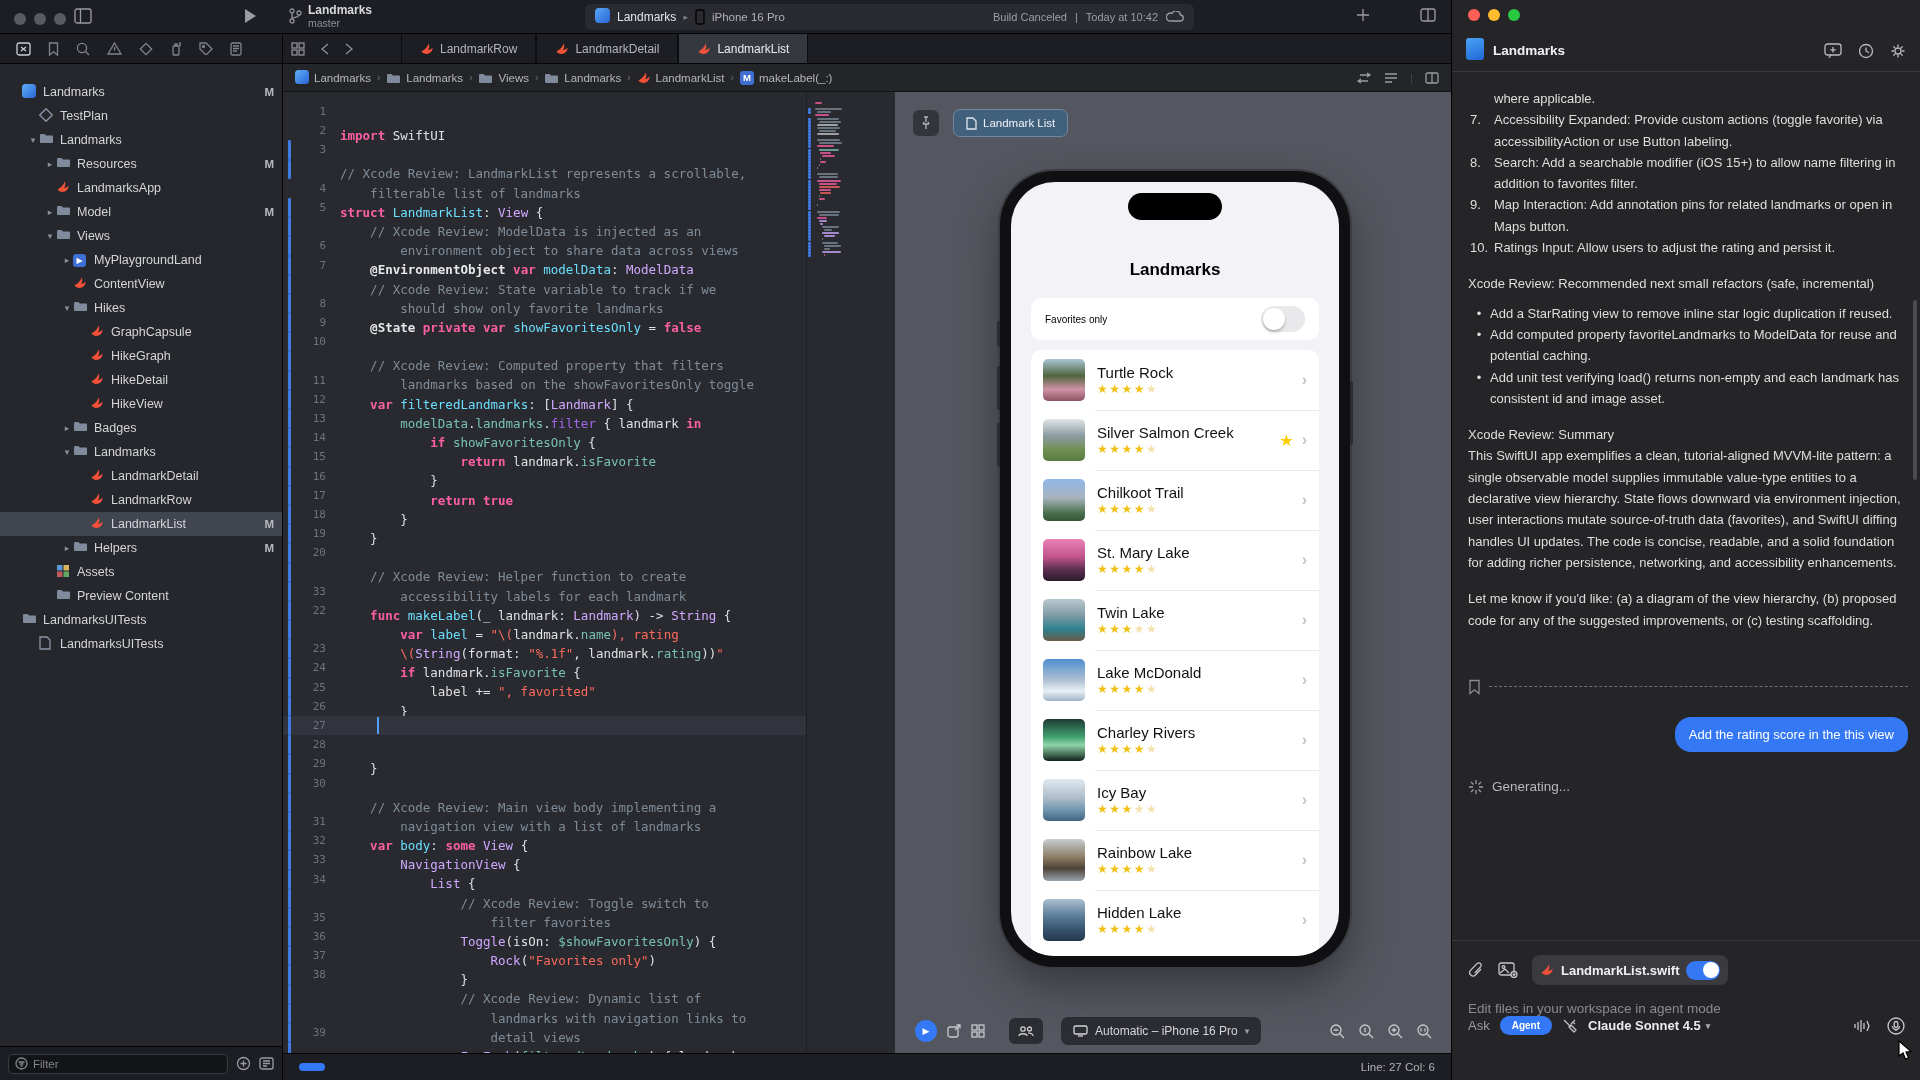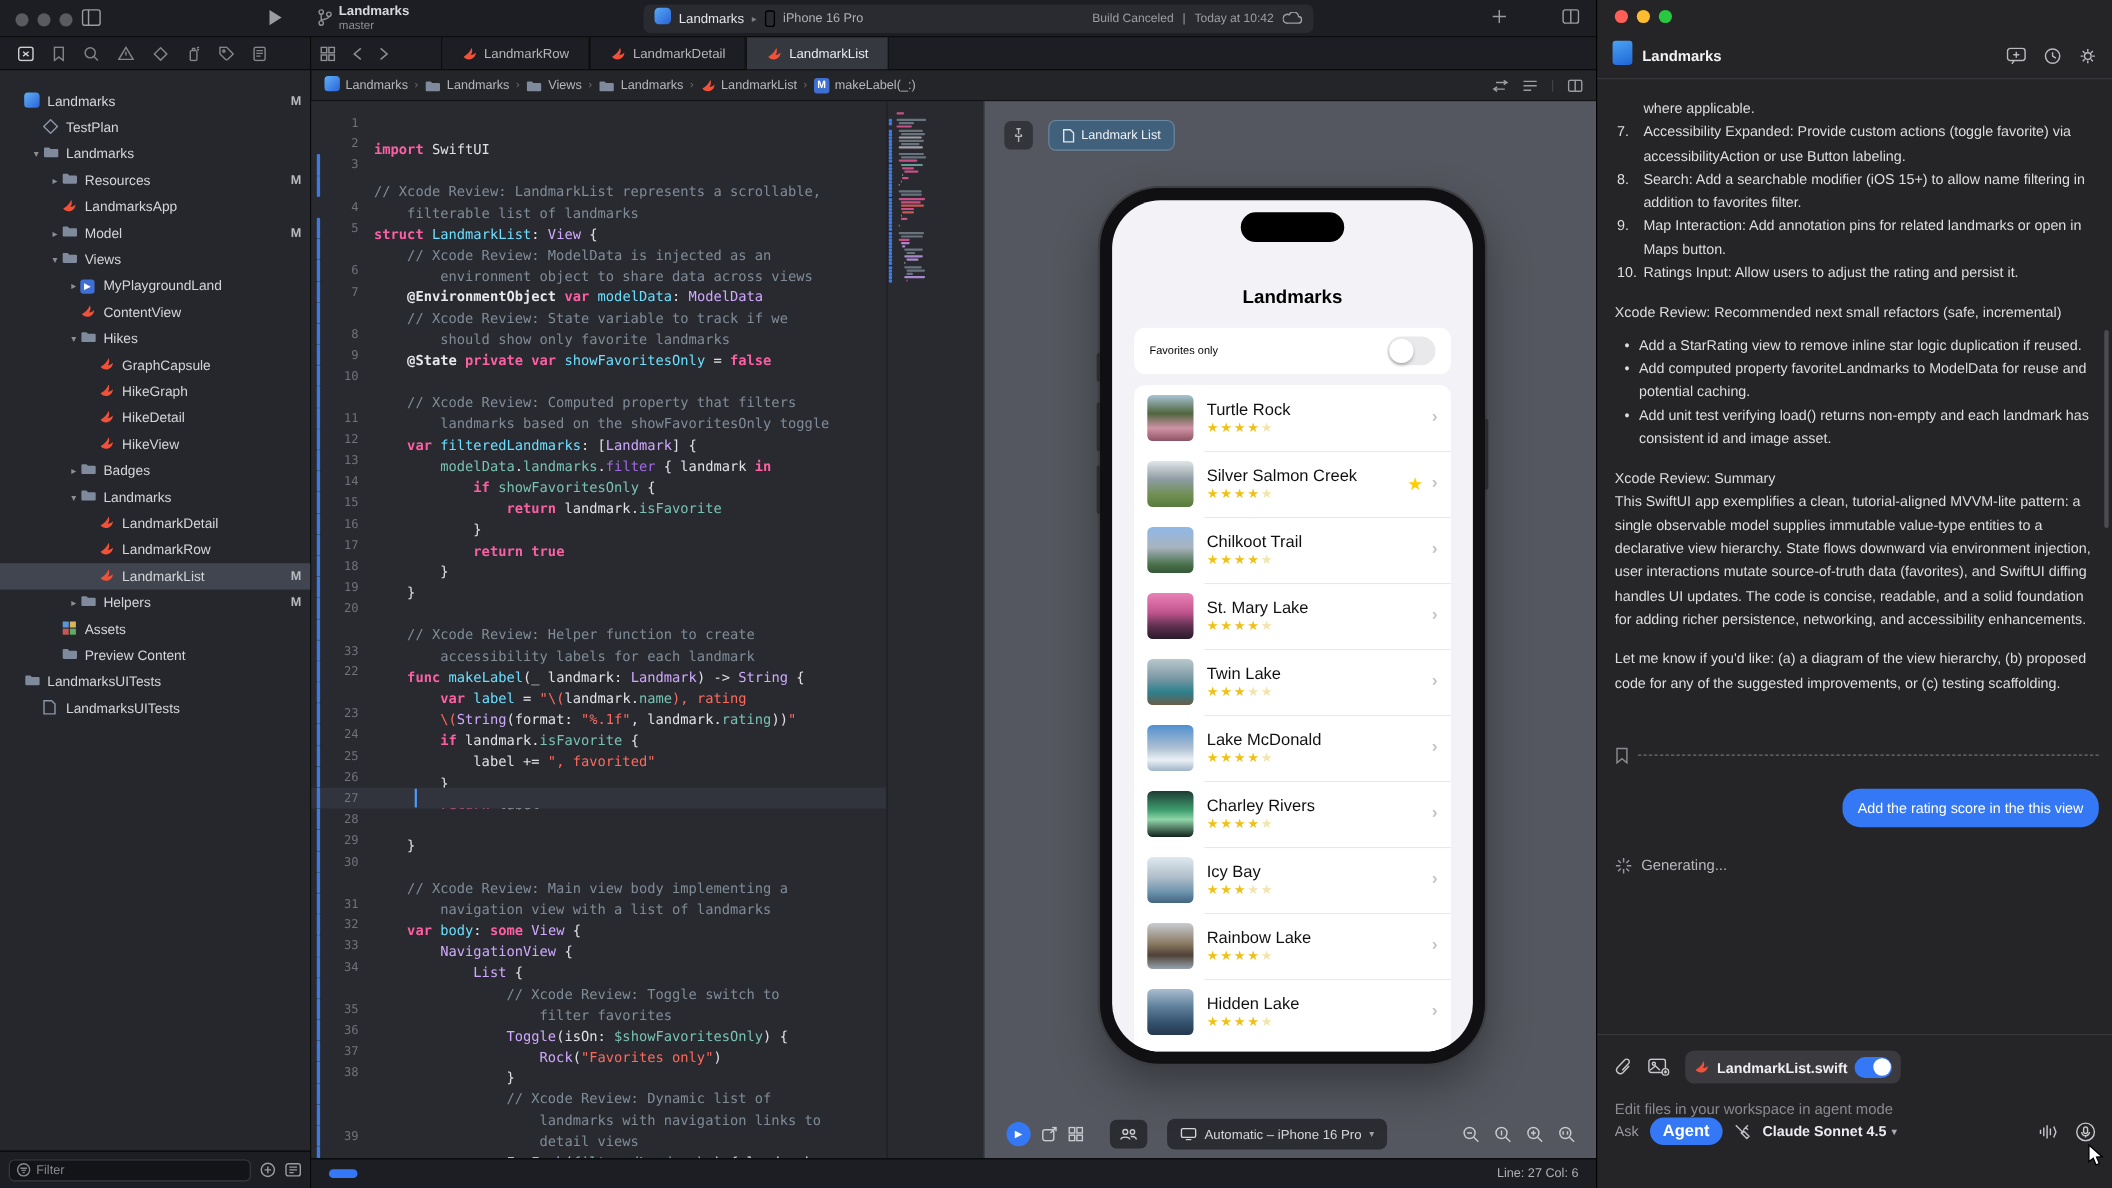--- a/index.html
+++ b/index.html
@@ -146,21 +146,21 @@
   #gen-row { margin-top:24px; display:flex; align-items:center; gap:8px; color:#b9b9bd; font-size:13.5px; }
   #as-input { position:absolute; left:0; top:940px; width:469px; height:140px; border-top:1px solid #3a3a3e; padding:14px 16px 0; }
   #attach-row { display:flex; align-items:center; gap:14px; color:#c7c7cc; }
   #file-chip { display:flex; align-items:center; gap:7px; background:#3a3a3f; border-radius:8px; height:30px; padding:0 8px; }
   #file-chip .fname { font-size:13px; font-weight:600; color:#f0f0f2; }
   .mini-toggle { width:34px; height:19px; border-radius:10px; background:#3478f6; position:relative; }
   .mini-toggle .knob { position:absolute; right:1.5px; top:1.5px; width:16px; height:16px; border-radius:50%; background:#fff; }
   #chat-placeholder { margin-top:16px; font-size:13.5px; color:#8a8a90; }
   #agent-row { display:flex; align-items:center; gap:10px; }
   #ask-label { color:#9a9aa0; font-size:13px; }
-  #agent-pill { background:#3478f6; color:#fff; font-size:15px; font-weight:700; border-radius:13px; padding:4px 12px; }
+  #agent-pill { background:#3478f6; color:#fff; font-size:10px; font-weight:700; border-radius:13px; padding:4px 12px; }
   #model-sel { display:flex; align-items:center; gap:5px; color:#ececf0; font-size:13px; font-weight:600; }
   #agent-right { margin-left:auto; display:flex; gap:16px; color:#c7c7cc; align-items:center; }
   #as-scrollbar { position:absolute; right:3px; top:300px; width:4px; height:180px; border-radius:2px; background:#4b4b50; }
   #mouse-cursor { position:absolute; left:1896px; top:1040px; z-index:50; }
 </style>
 </head>
 <body>
 
 <div id="stage">
 

